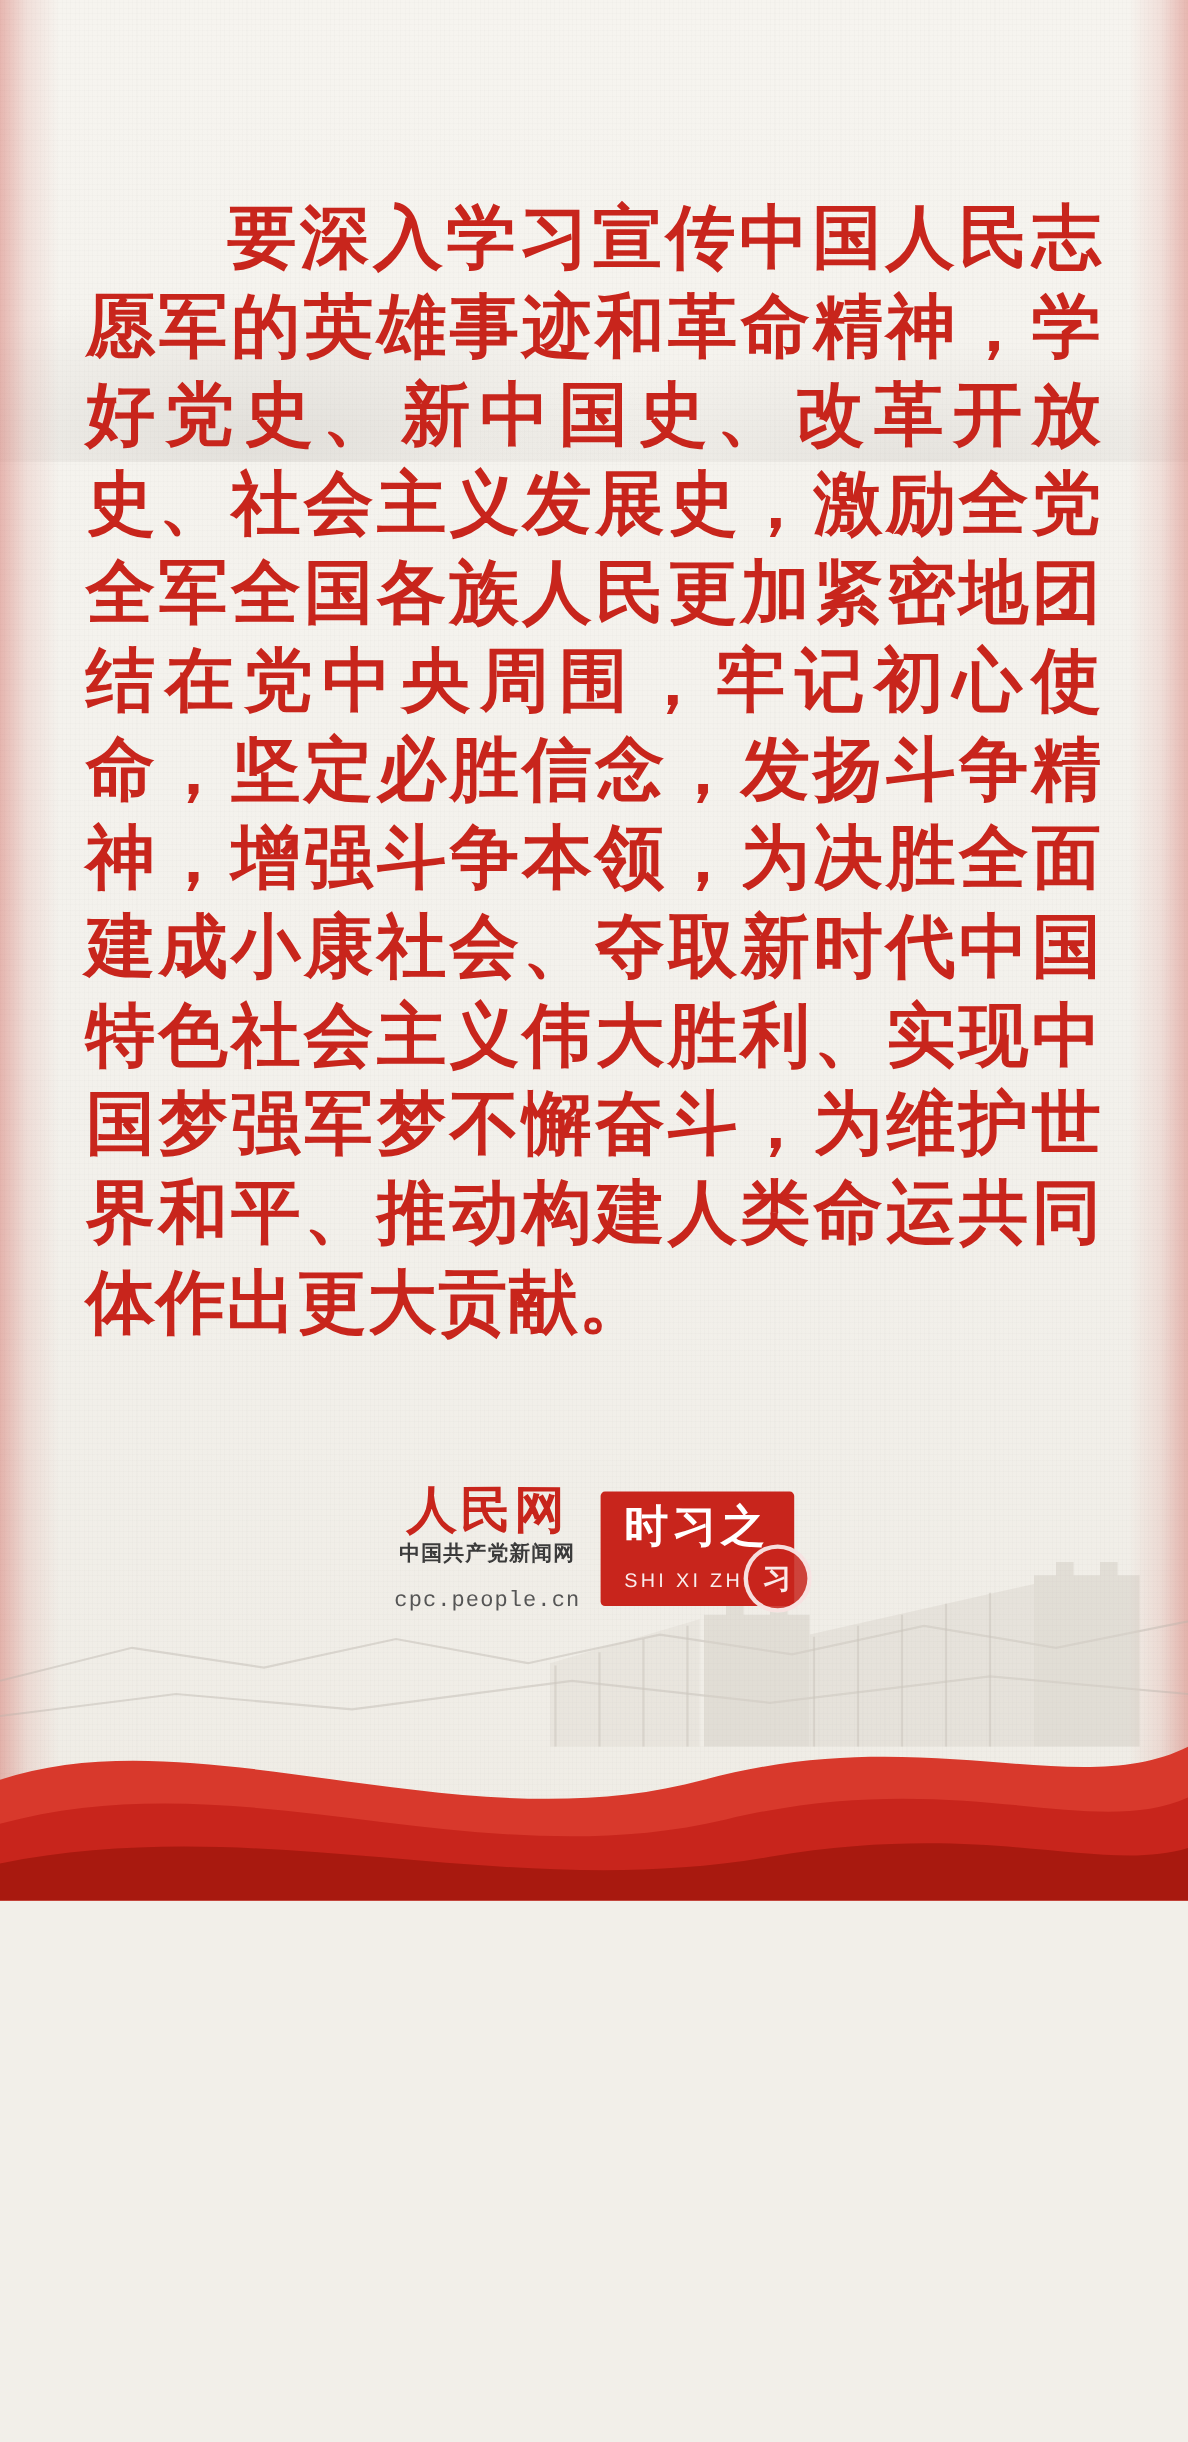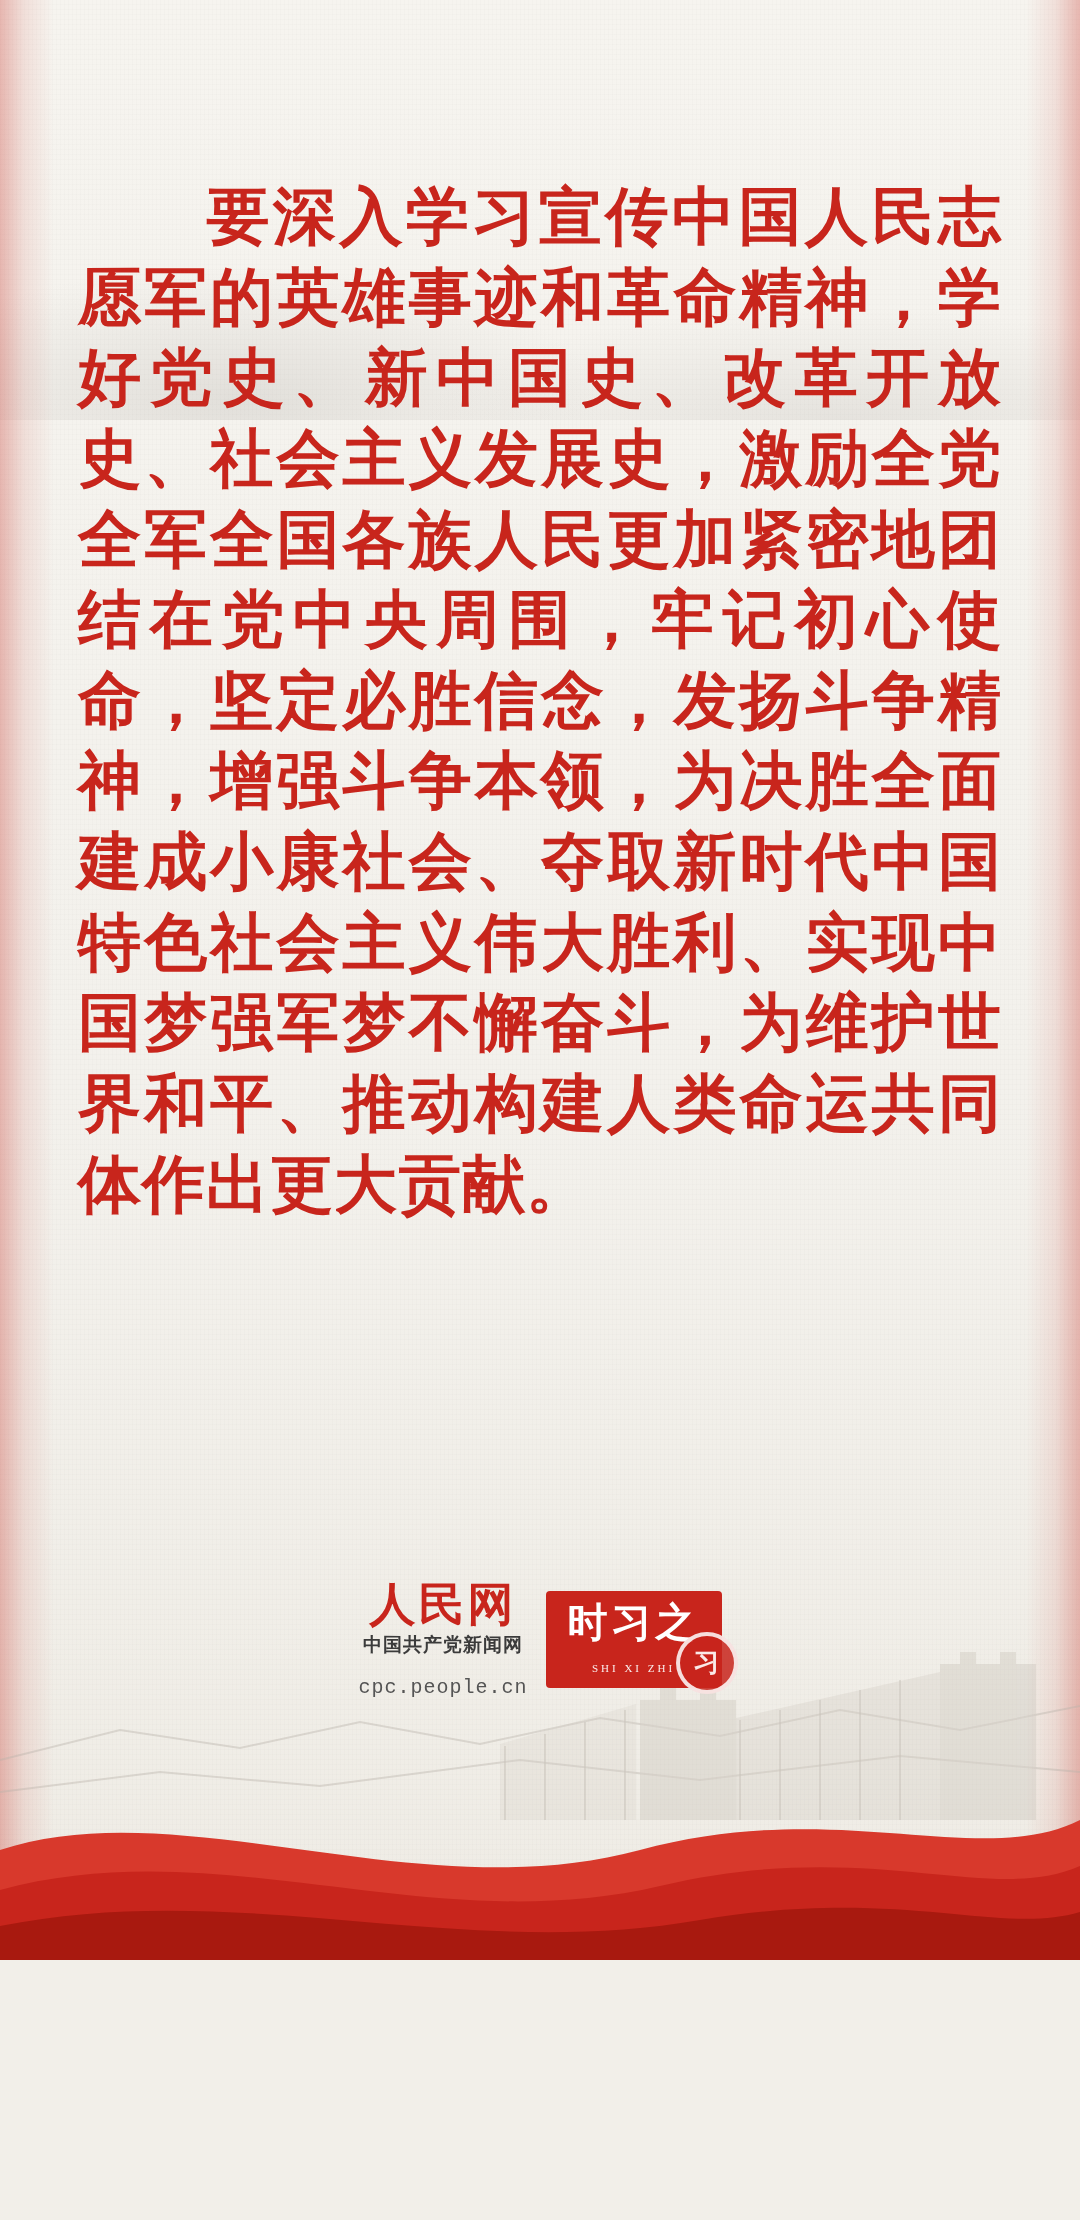--- a/index.html
+++ b/index.html
@@ -10,21 +10,21 @@
     width: 1080px;
     height: 2220px;
     font-family: "Liberation Sans", sans-serif;
     background: #f2efe9;
     overflow: hidden;
   }
 
   .poster {
     position: relative;
     width: 1080px;
-    height: 1960px;
+    height: 1728px;
     background:
       linear-gradient(180deg, #f6f4ef 0%, #f3f1ec 55%, #efece5 100%);
     overflow: hidden;
   }
 
   
   .texture {
     position: absolute;
     inset: 0;
     background-image:
@@ -138,31 +138,29 @@
     font-size: 20px;
     letter-spacing: 1px;
     margin-top: 24px;
   }
   .logo-shixi {
     position: relative;
     background: #c8251c;
     color: #fff;
     padding: 12px 22px 14px 22px;
     border-radius: 4px;
-    text-align: center;
     line-height: 1;
-    font-family: Liberation Serif, serif;
   }
   .logo-shixi .cn {
     font-size: 40px;
     font-weight: 700;
     letter-spacing: 4px;
   }
   .logo-shixi .py {
-    font-size: 11px;
+    font-size: 18px;
     letter-spacing: 3px;
     margin-top: 20px;
     opacity: 0.92;
   }
   .logo-shixi .seal {
     position: absolute;
     right: -16px;
     bottom: -6px;
     width: 54px;
     height: 54px;

